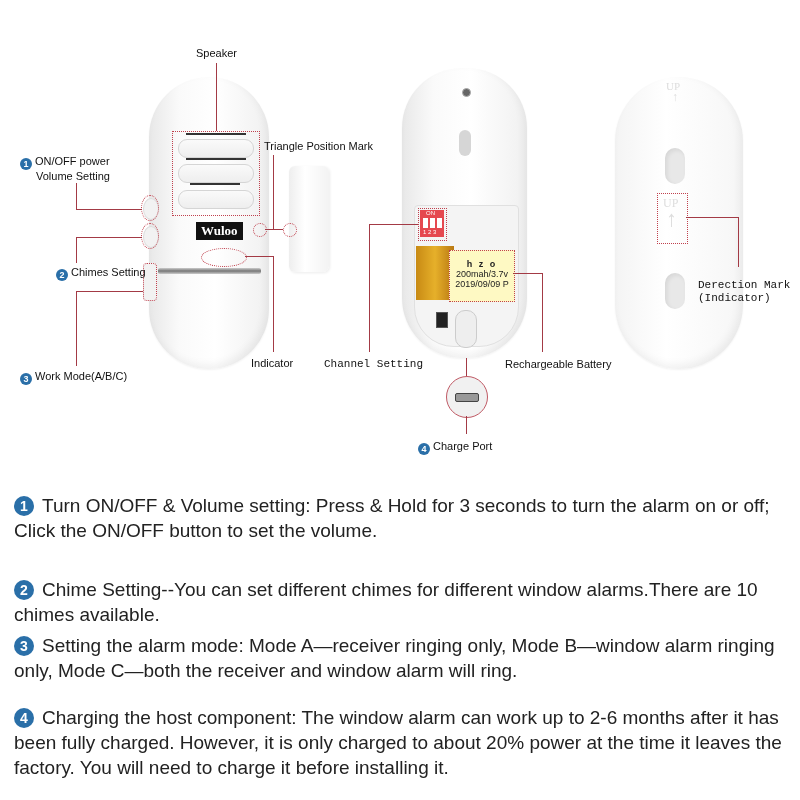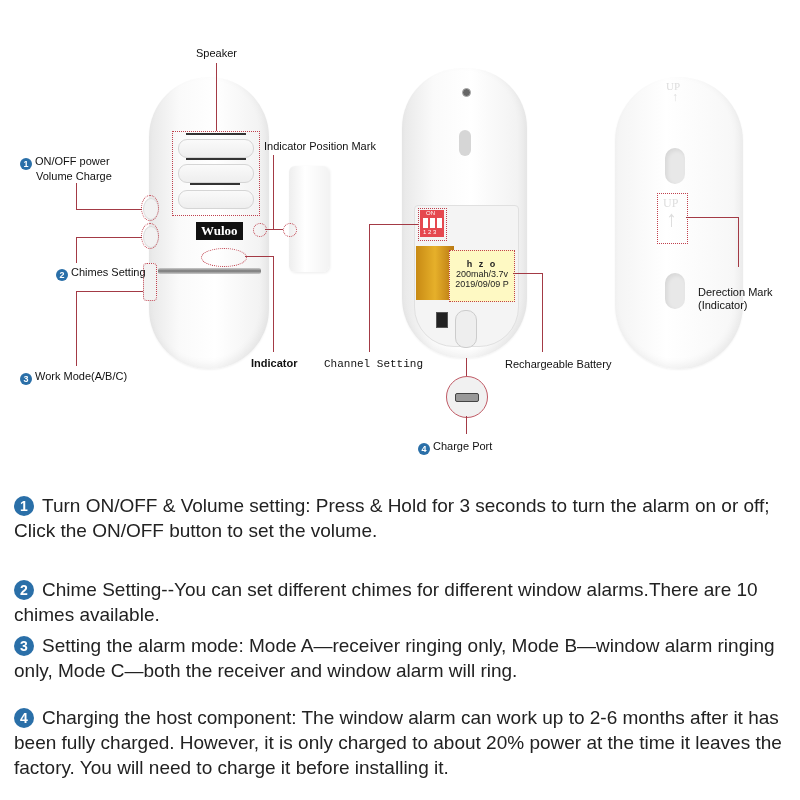--- a/index.html
+++ b/index.html
@@ -51,42 +51,42 @@
 <div class="dot" style="left:253px;top:223px;width:12px;height:12px;border-radius:50%;"></div>
 
 <div class="abs" style="left:289px;top:166px;width:40px;height:106px;background:linear-gradient(90deg,#eee,#fff 40%,#f3f3f3);border-radius:6px;box-shadow:1px 1px 3px rgba(0,0,0,0.08);"></div>
 <div class="dot" style="left:283px;top:223px;width:12px;height:12px;border-radius:50%;"></div>
 
 <div class="lbl" style="left:196px;top:47px;">Speaker</div>
 <div class="line" style="left:216px;top:63px;width:1px;height:68px;"></div>
 
 <div class="lbl" style="left:20px;top:155px;">
   <span class="num">1</span><span>ON/OFF power</span><br>
-  <span style="padding-left:16px">Volume Charge</span>
+  <span style="padding-left:16px">Volume Setting</span>
 </div>
 <div class="line" style="left:76px;top:183px;width:1px;height:27px;"></div>
 <div class="line" style="left:76px;top:209px;width:66px;height:1px;"></div>
 
 <div class="lbl" style="left:20px;top:266px;margin-left:36px;">
   <span class="num">2</span><span>Chimes Setting</span>
 </div>
 <div class="line" style="left:76px;top:237px;width:1px;height:26px;"></div>
 <div class="line" style="left:76px;top:237px;width:66px;height:1px;"></div>
 
 <div class="lbl" style="left:20px;top:370px;">
   <span class="num">3</span><span>Work Mode(A/B/C)</span>
 </div>
 <div class="line" style="left:76px;top:291px;width:1px;height:75px;"></div>
 <div class="line" style="left:76px;top:291px;width:67px;height:1px;"></div>
 
-<div class="lbl" style="left:264px;top:140px;">Indicator Position Mark</div>
+<div class="lbl" style="left:264px;top:140px;">Triangle Position Mark</div>
 <div class="line" style="left:273px;top:155px;width:1px;height:74px;"></div>
 <div class="line" style="left:265px;top:229px;width:18px;height:1px;"></div>
 
-<div class="lbl" style="left:251px;top:357px;font-weight:bold;">Indicator</div>
+<div class="lbl" style="left:251px;top:357px;">Indicator</div>
 <div class="line" style="left:245px;top:256px;width:29px;height:1px;"></div>
 <div class="line" style="left:273px;top:256px;width:1px;height:96px;"></div>
 
 <div class="device" style="left:402px;top:68px;width:125px;height:290px;"></div>
 <div class="abs" style="left:462px;top:88px;width:7px;height:7px;border-radius:50%;background:#666;border:1px solid #aaa;"></div>
 <div class="abs" style="left:459px;top:130px;width:12px;height:26px;border-radius:6px;background:#d6d6d6;"></div>
 
 <div class="abs" style="left:414px;top:205px;width:103px;height:140px;background:#f4f4f4;border:1px solid #e0e0e0;border-radius:4px 4px 40px 40px;"></div>
 
 <div class="dip" style="left:420px;top:210px;width:24px;height:27px;">
@@ -127,21 +127,21 @@
 <div class="device" style="left:615px;top:77px;width:128px;height:292px;border-radius:64px;background:linear-gradient(90deg,#f4f4f4,#fff 40%,#f6f6f6);"></div>
 <div class="abs" style="left:666px;top:80px;font-family:'Liberation Serif',serif;font-size:11px;color:#ddd;">UP</div>
 <div class="abs" style="left:672px;top:90px;font-size:12px;color:#ddd;">↑</div>
 <div class="abs" style="left:665px;top:148px;width:20px;height:36px;border-radius:10px;background:#e8e8e8;box-shadow:inset 2px 2px 4px rgba(0,0,0,0.08);"></div>
 <div class="dot" style="left:657px;top:193px;width:29px;height:49px;"></div>
 <div class="abs" style="left:663px;top:196px;font-family:'Liberation Serif',serif;font-size:12px;color:#ddd;">UP</div>
 <div class="abs" style="left:666px;top:208px;font-size:22px;color:#ddd;line-height:22px;">↑</div>
 <div class="abs" style="left:665px;top:273px;width:20px;height:36px;border-radius:10px;background:#e8e8e8;box-shadow:inset 2px 2px 4px rgba(0,0,0,0.08);"></div>
 <div class="line" style="left:686px;top:217px;width:53px;height:1px;"></div>
 <div class="line" style="left:738px;top:217px;width:1px;height:50px;"></div>
-<div class="lbl" style="left:698px;top:286px;">
+<div class="lbl" style="left:698px;top:279px;font-family:Liberation Mono, monospace;">
   <span>Derection Mark</span><br>
   <span>(Indicator)</span>
 </div>
 
 <div class="desc" style="top:493px;width:780px;">
   <span class="bnum">1</span><span class="t">Turn ON/OFF &amp; Volume setting: Press &amp; Hold for 3 seconds to turn the alarm on or off; Click the ON/OFF button to set the volume.</span>
 </div>
 <div class="desc" style="top:565px;width:780px;margin-top:12px;">
   <span class="bnum">2</span><span class="t">Chime Setting--You can set different chimes for different window alarms.There are 10 chimes available.</span>
 </div>

